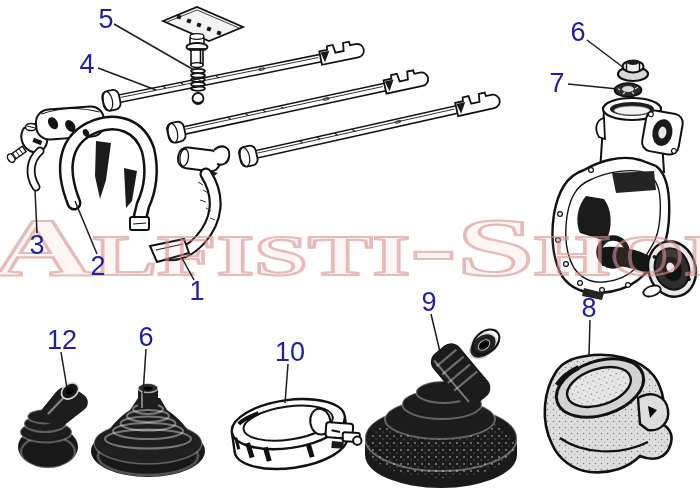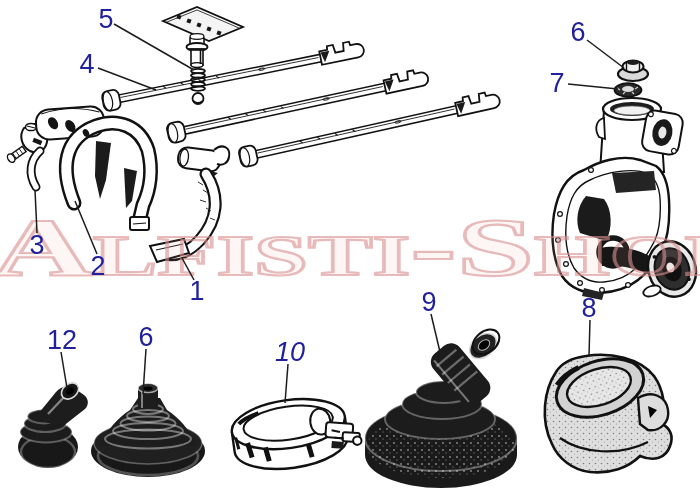--- a/index.html
+++ b/index.html
@@ -270,17 +270,17 @@
 
 <div class="num" style="left:197px;top:291px;">1</div>
 <div class="num" style="left:98px; top:266px;">2</div>
 <div class="num" style="left:37px; top:245px;">3</div>
 <div class="num" style="left:87px; top:64px;">4</div>
 <div class="num" style="left:106px;top:19px;">5</div>
 <div class="num" style="left:578px;top:32px;">6</div>
 <div class="num" style="left:557px;top:83px;">7</div>
 <div class="num" style="left:589px;top:308px;">8</div>
 <div class="num" style="left:429px;top:302px;">9</div>
-<div class="num" style="left:290px;top:352px;font-style:italic;">10</div>
+<div class="num" style="left:290px;top:352px;">10</div>
 <div class="num" style="left:146px;top:337px;">6</div>
 <div class="num" style="left:62px; top:340px;">12</div>
 
 </div>
 
 </body></html>

